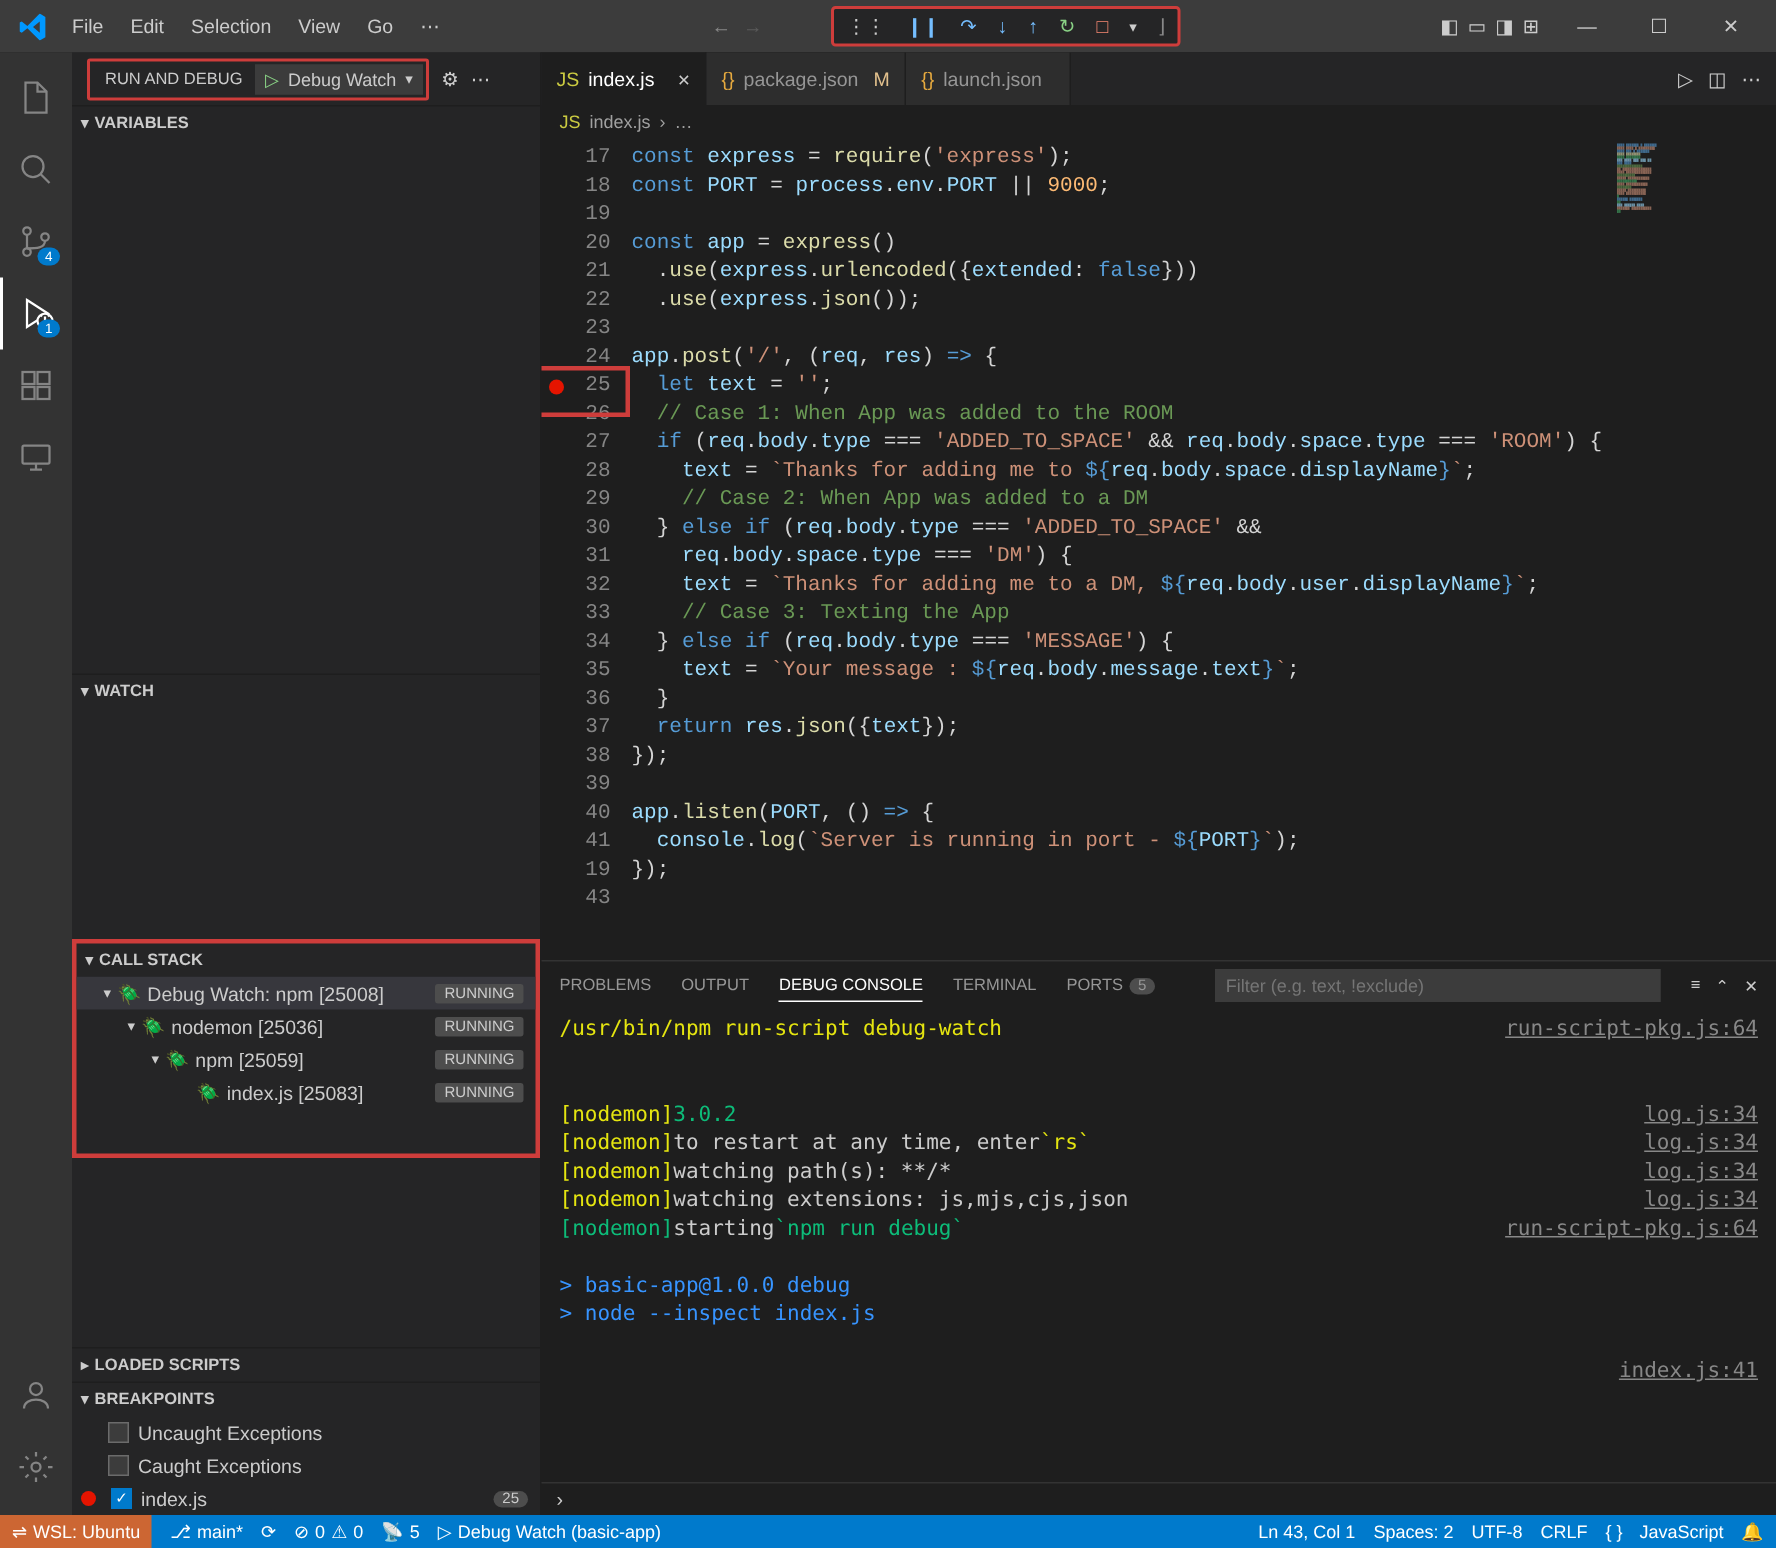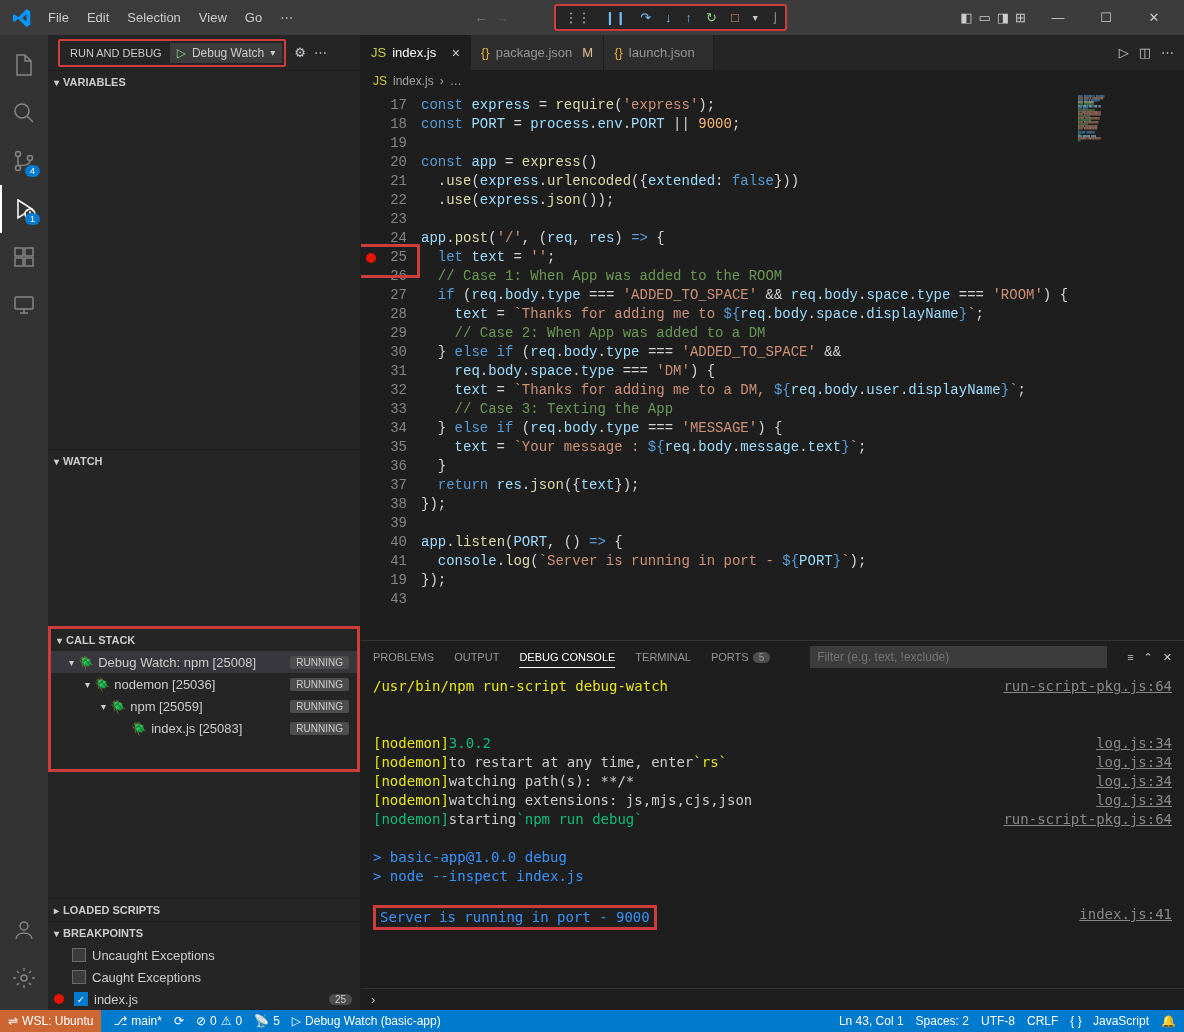--- a/index.html
+++ b/index.html
@@ -451,21 +451,20 @@
             <div class="term-line">
               <span class="term-blue">&gt; basic-app@1.0.0 debug</span>
             </div>
             <div class="term-line">
               <span class="term-blue">&gt; node --inspect index.js</span>
             </div>
             <div class="term-line">
               <span class="">&nbsp;</span>
             </div>
             <div class="term-line">
-              <span class="server-box term-blue">Server is running in port - 9000</span>
               <span class="src term-src">index.js:41</span>
             </div>
           </div>
         <div class="prompt-row">›</div>
       </div>
     </div>
   </div>
 </div>
 
 <div class="status-bar">

